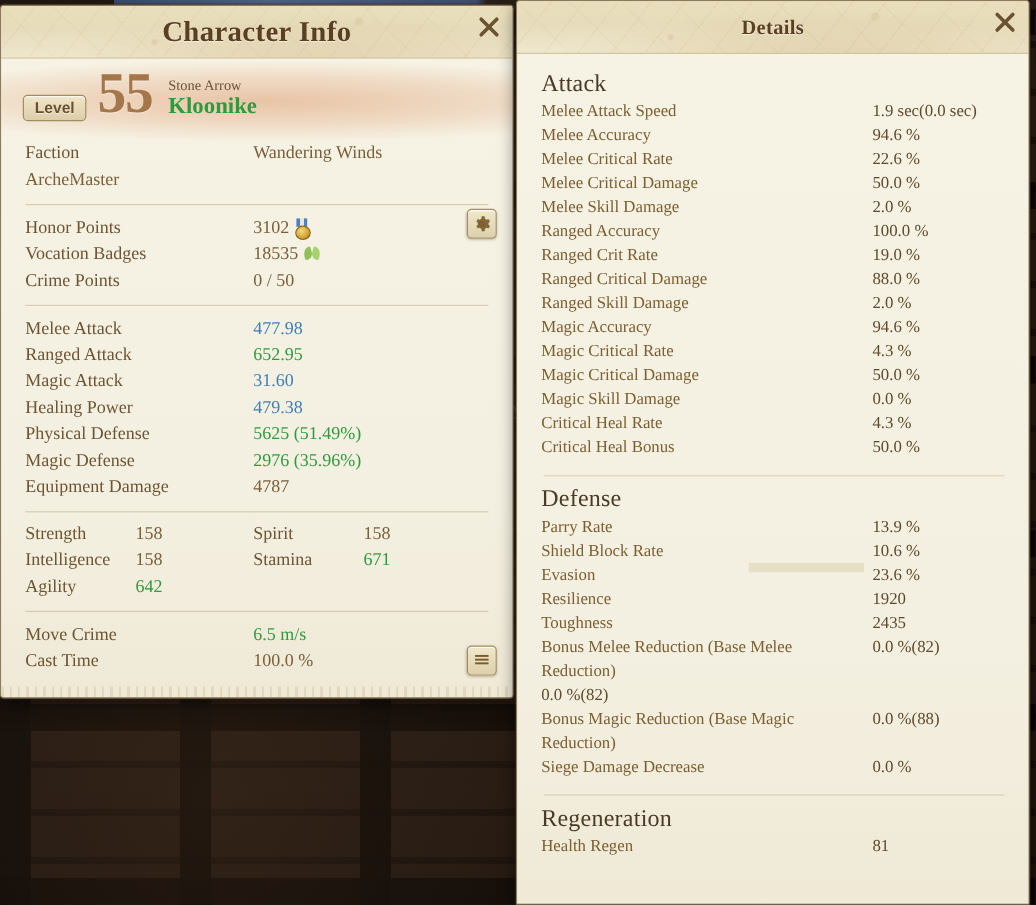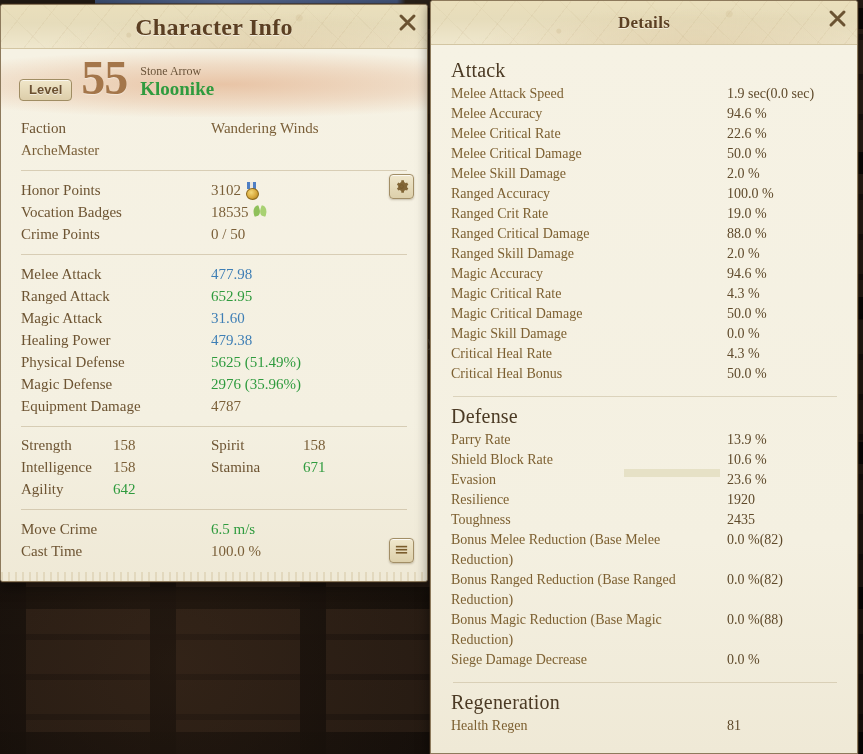--- a/index.html
+++ b/index.html
@@ -655,21 +655,20 @@
         </div>
         <div class="row">
           <span class="lbl">Toughness</span>
           <span class="val green">2435</span>
         </div>
         <div class="row">
           <span class="lbl">Bonus Melee Reduction (Base Melee Reduction)</span>
           <span class="val brown">0.0 %(82)</span>
         </div>
         <div class="row">
-          <span class="lbl">Bonus Ranged Reduction (Base Ranged Reduction)</span>
           <span class="val brown">0.0 %(82)</span>
         </div>
         <div class="row">
           <span class="lbl">Bonus Magic Reduction (Base Magic Reduction)</span>
           <span class="val brown">0.0 %(88)</span>
         </div>
         <div class="row">
           <span class="lbl">Siege Damage Decrease</span>
           <span class="val brown">0.0 %</span>
         </div>

